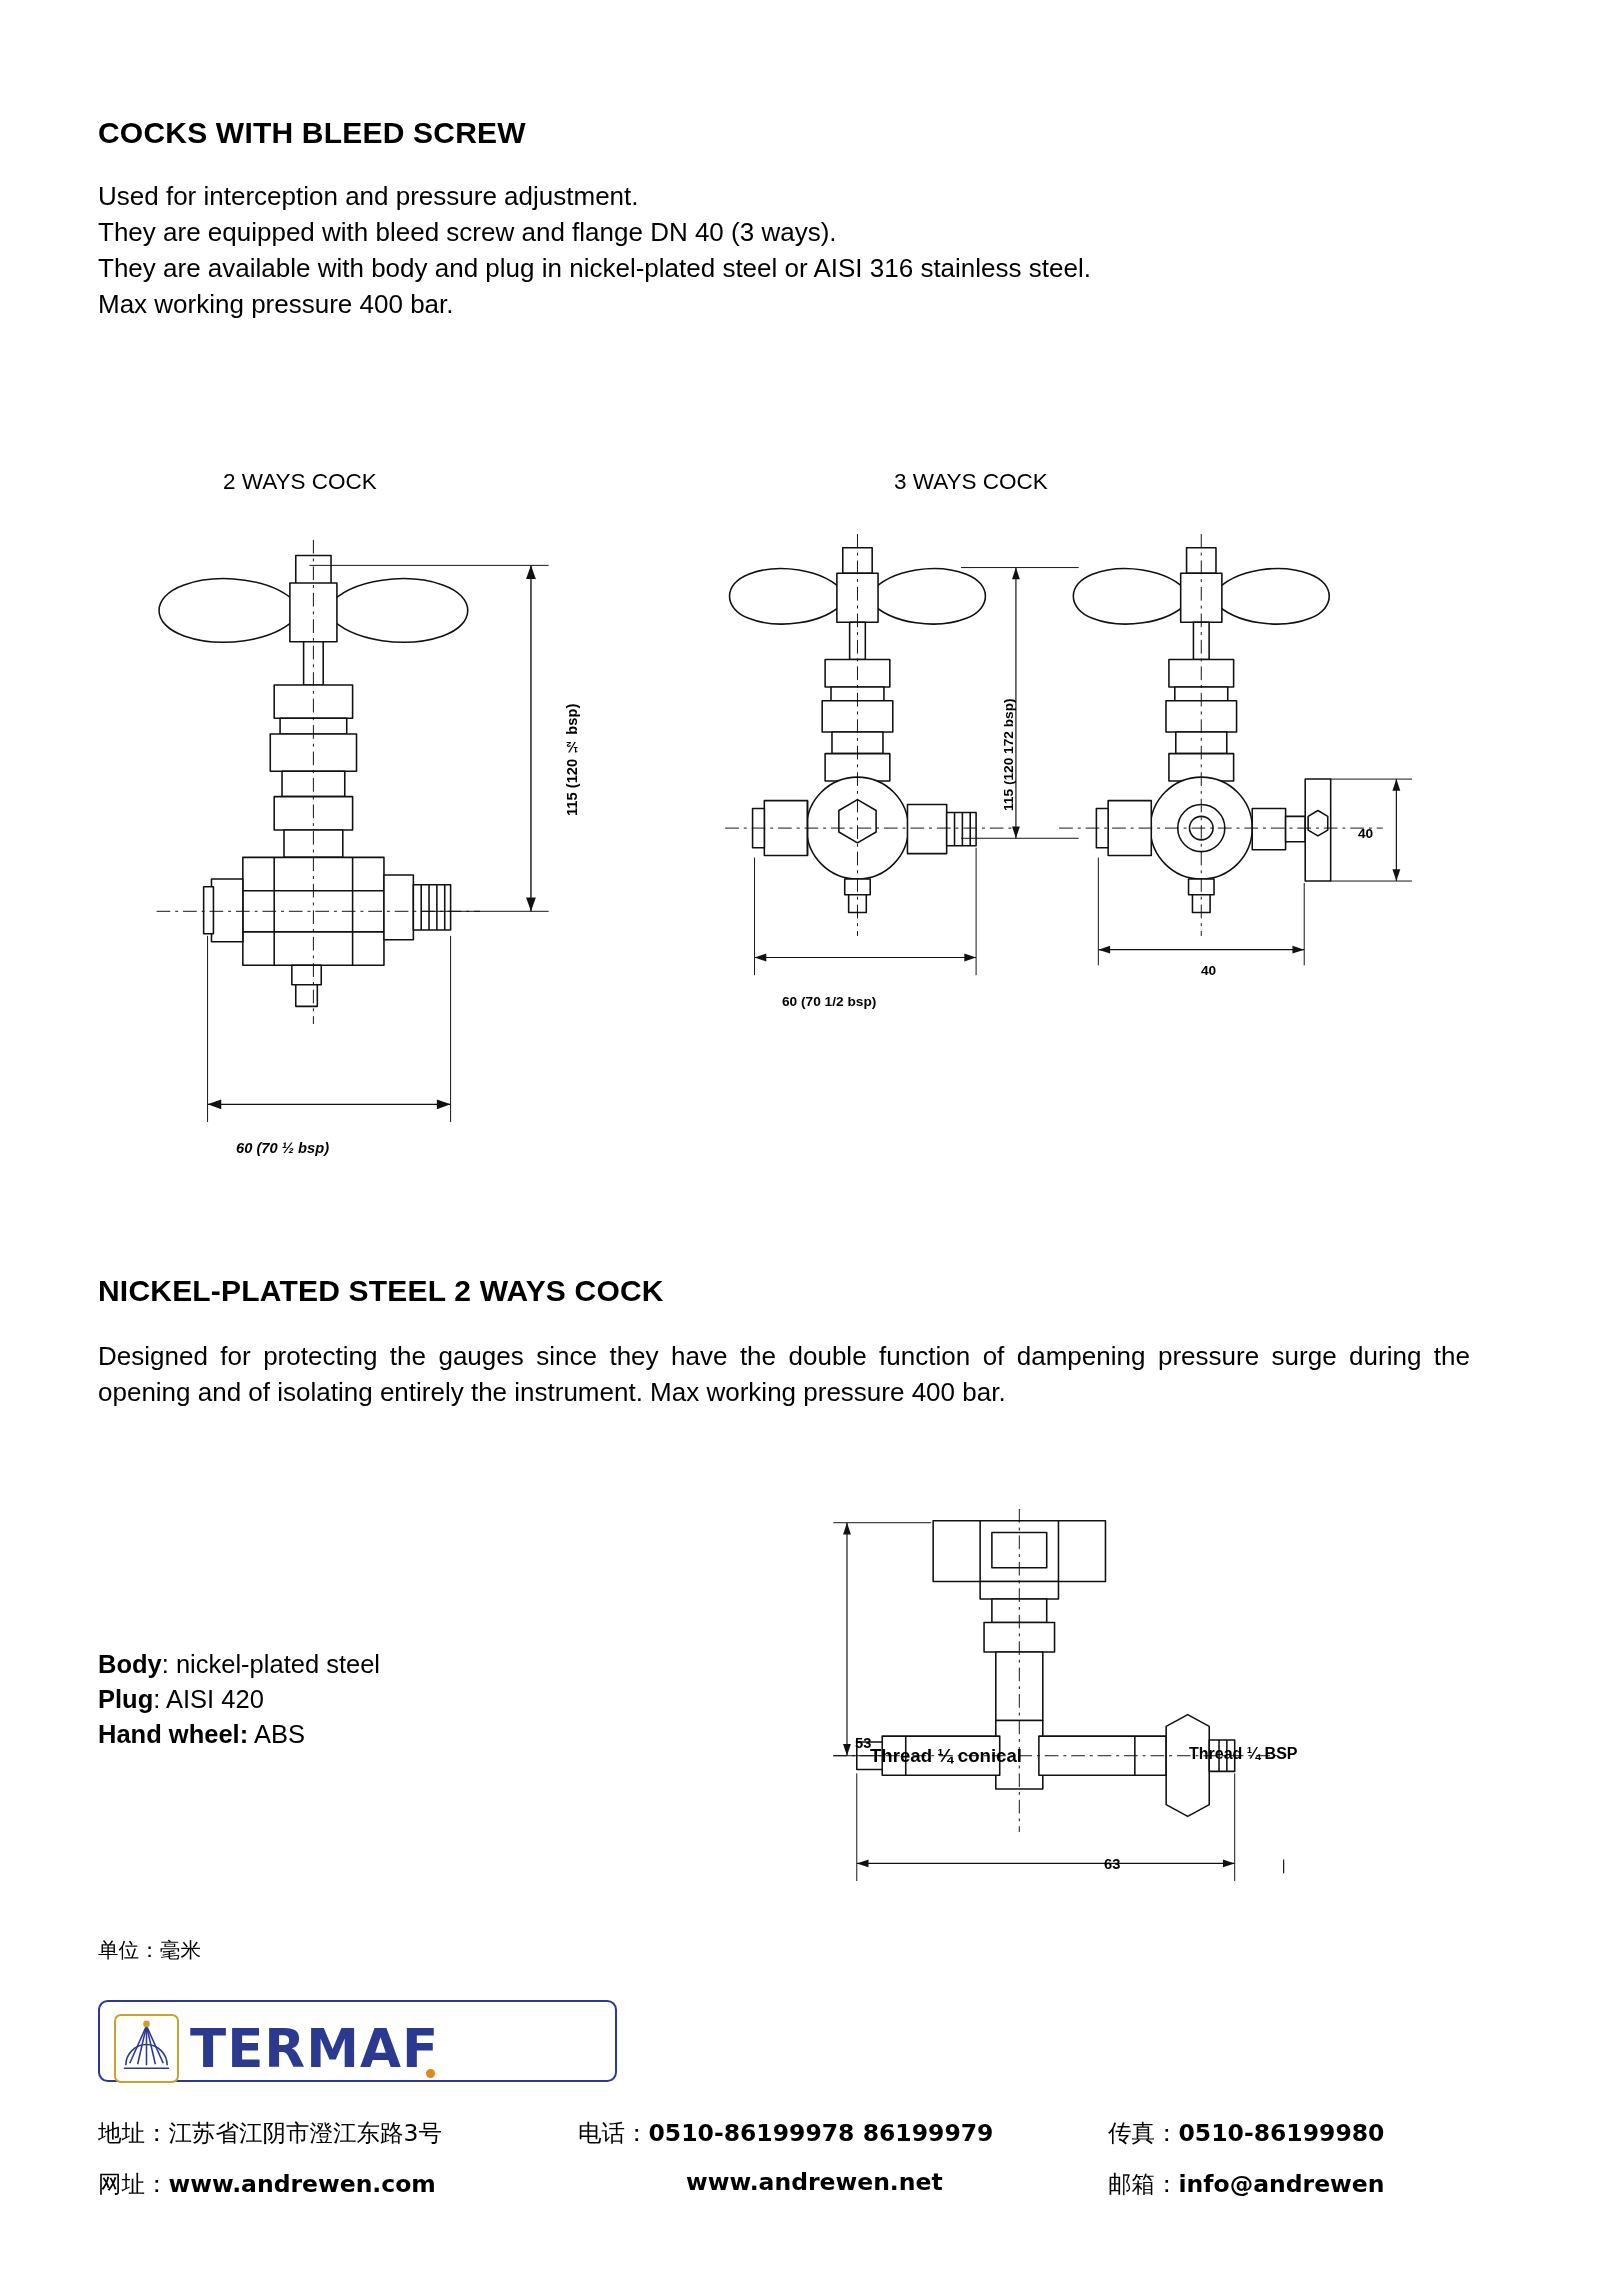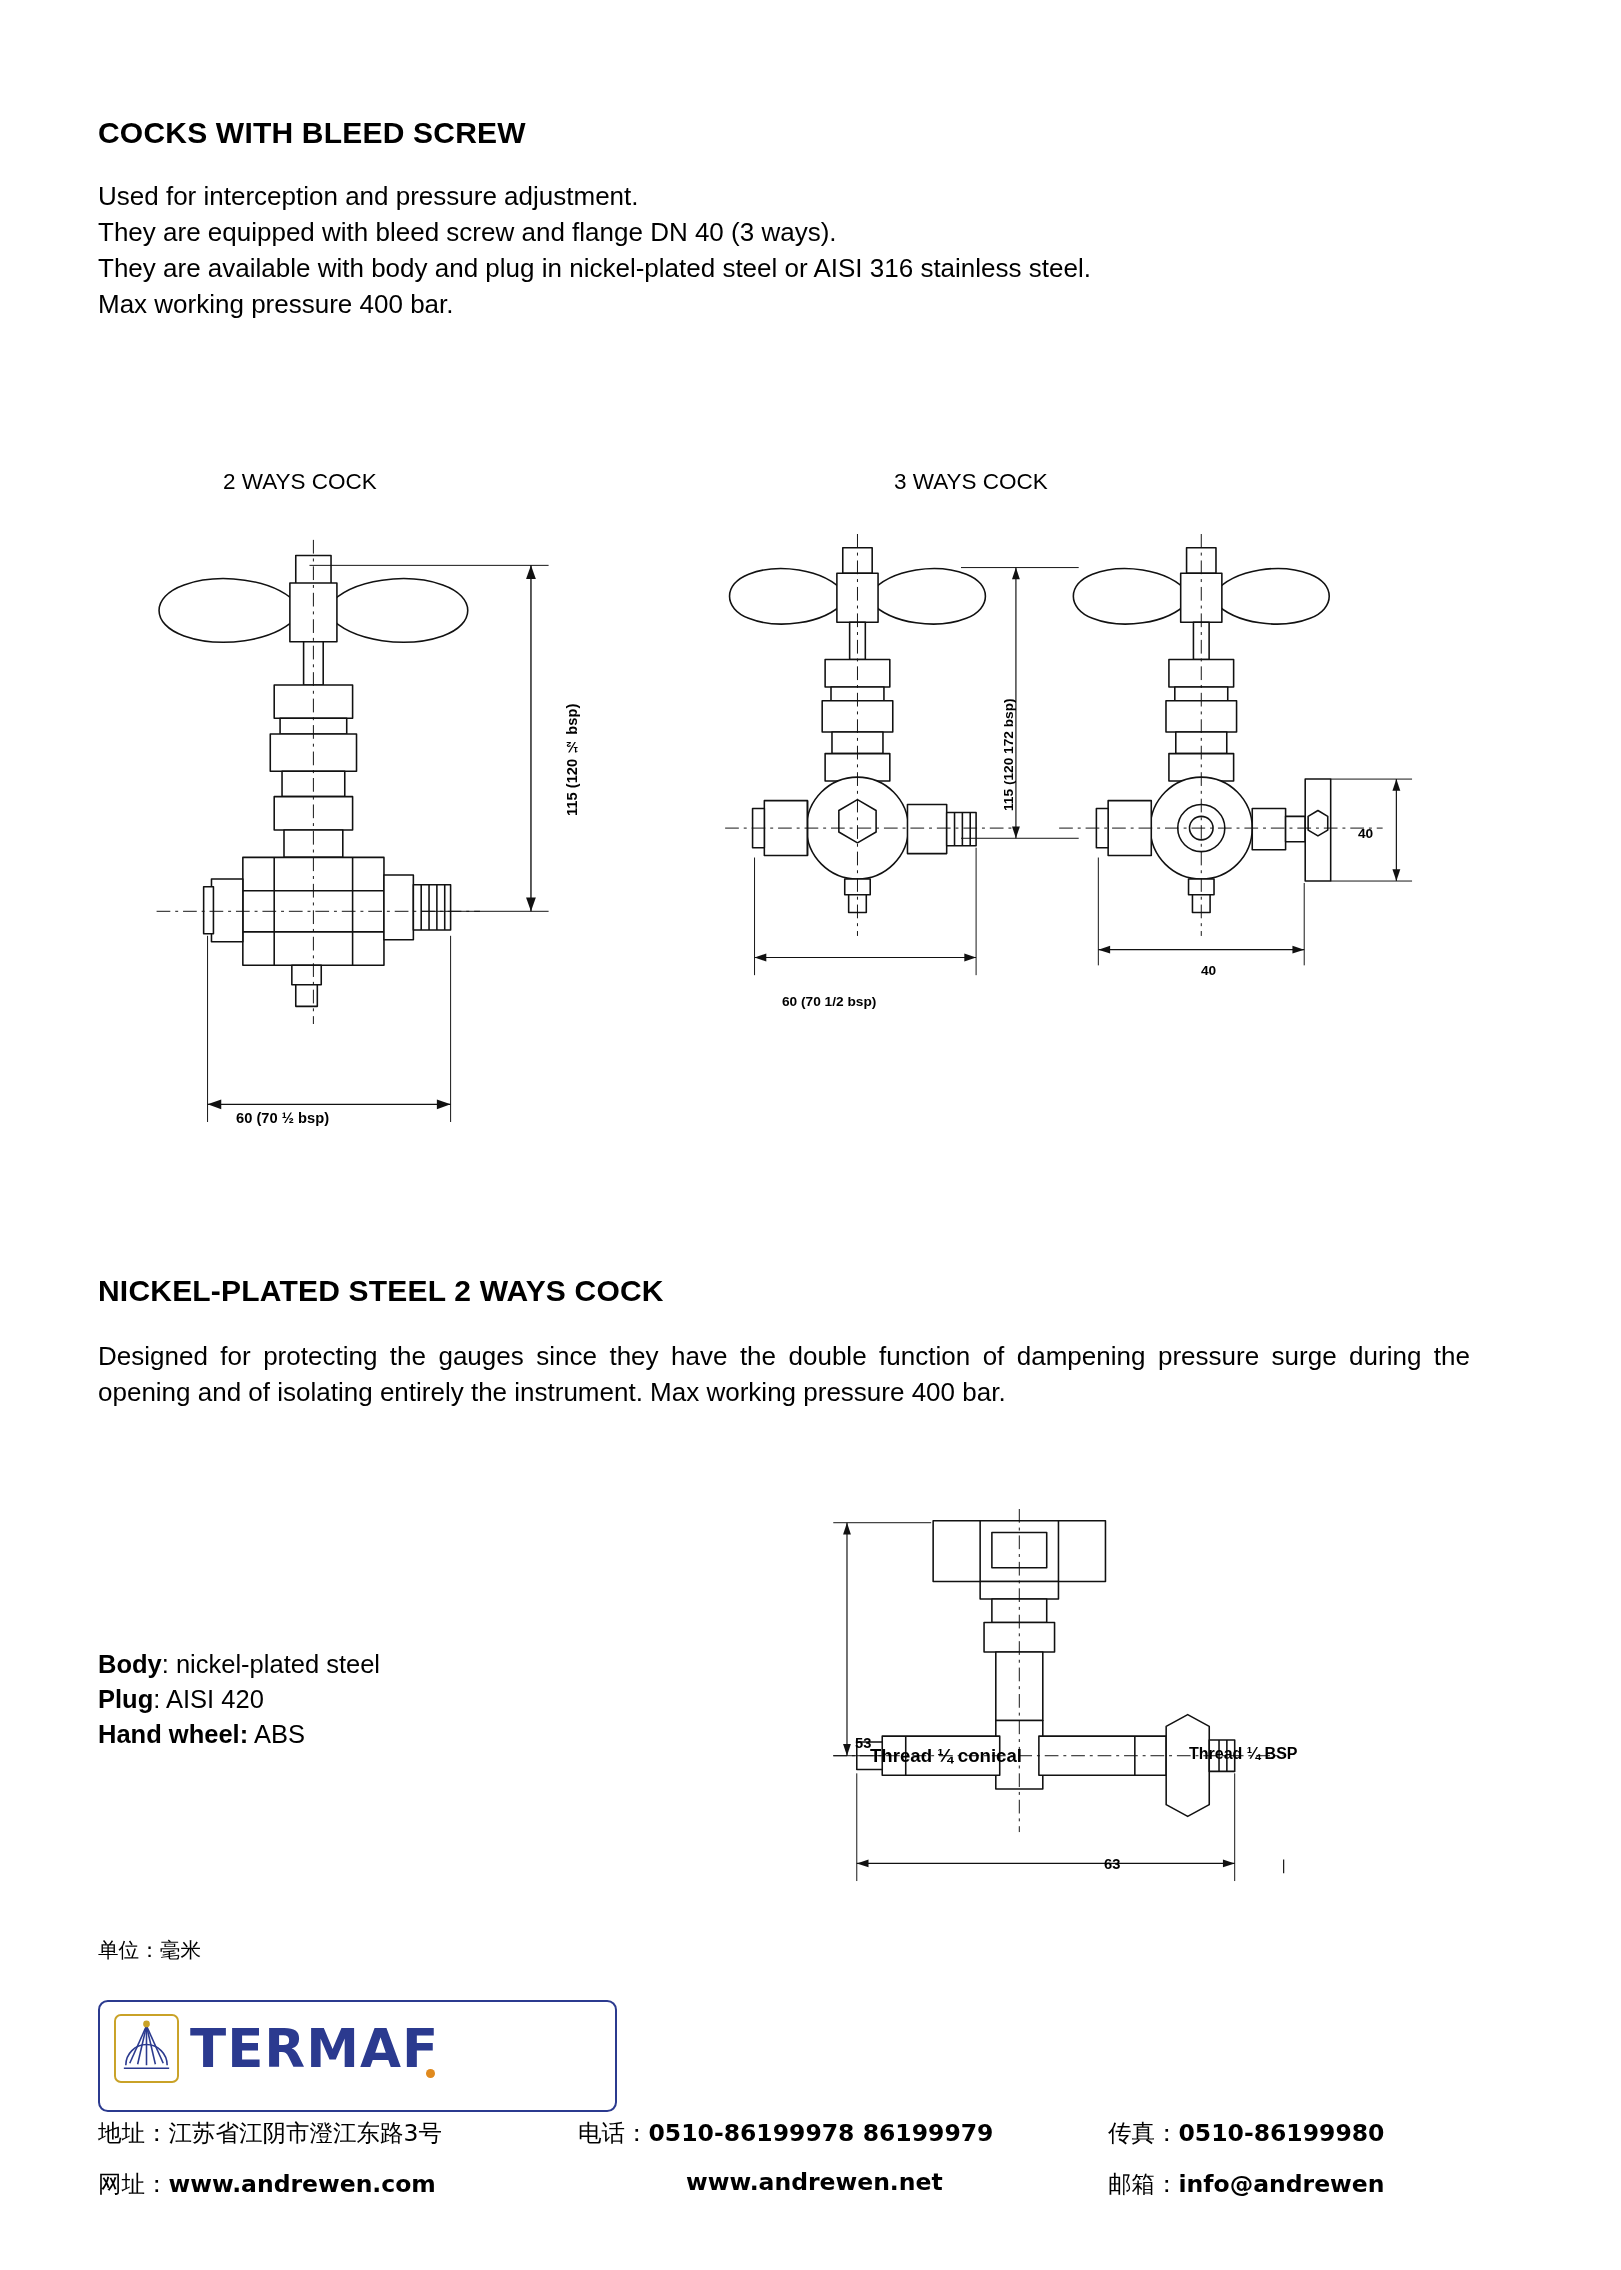--- a/index.html
+++ b/index.html
@@ -163,21 +163,21 @@
       <path d="M412,385 l-5,-14 l10,0 z" fill="#111"></path>
 
       <line x1="82" y1="410" x2="82" y2="600" stroke="#111" stroke-width="1"></line>
       <line x1="330" y1="410" x2="330" y2="600" stroke="#111" stroke-width="1"></line>
       <line x1="82" y1="582" x2="330" y2="582" stroke="#111" stroke-width="1.4"></line>
       <path d="M82,582 l14,-5 l0,10 z" fill="#111"></path>
       <path d="M330,582 l-14,-5 l0,10 z" fill="#111"></path>
     </svg>
 
     <div class="dim vert" style="left:564px; top:635px; height:181px;">115 (120 ½ bsp)</div>
-    <div class="dim" style="left:236px; top:1110px;">60 (70 ½ bsp)</div>
+    <div class="dim" style="left:236px; top:1140px;font-style:italic;">60 (70 ½ bsp)</div>
   </div>
 
   <div>
     <svg width="412" height="549" viewBox="0 0 420 560" style="position:absolute; left:725px; top:534px;">
       <g fill="#ffffff" stroke="#111111" stroke-width="1.6" stroke-linejoin="round">
         <path d="M122,60 C100,34 52,30 24,41 C-2,51 -2,76 24,86 C52,97 100,93 122,69 Z"></path>
         <path d="M148,60 C170,34 218,30 246,41 C272,51 272,76 246,86 C218,97 170,93 148,69 Z"></path>
         <rect x="120" y="14" width="30" height="26"></rect>
         <rect x="114" y="40" width="42" height="50"></rect>
         <rect x="127" y="90" width="16" height="38"></rect>
@@ -336,21 +336,21 @@
     </svg>
 
     <div class="dim" style="left:855px; top:1735px;">53</div>
     <div class="dim" style="left:1104px; top:1856px;">63</div>
     <div class="dim" style="left:870px; top:1745px; font-size:18.6px;">Thread ¼ conical</div>
     <div class="dim" style="left:1189px; top:1745px; font-size:16px;">Thread ¼ BSP</div>
   </div>
 
   <div class="unit-note" style="left:98px; top:1936px;">单位：毫米</div>
 
-  <div class="logo-box" style="left:98px; top:2000px; width:519px; height:112px;">
+  <div class="logo-box" style="left:98px; top:2000px; width:519px; height:82px;">
     <div style="position:absolute; left:13.7px; top:11.8px; width:65px; height:69px;">
       <svg width="65" height="69" viewBox="0 0 66 70">
         <rect x="1" y="1" width="64" height="68" rx="6" fill="#ffffff" stroke="#c9a227" stroke-width="2"></rect>
         <g stroke="#2b3a8f" stroke-width="1.6" fill="none">
           <path d="M33,10 L33,52"></path>
           <path d="M12,52 A21,21 0 0 1 54,52"></path>
           <path d="M33,12 L16,50"></path>
           <path d="M33,12 L50,50"></path>
           <path d="M33,12 L24,51"></path>
           <path d="M33,12 L42,51"></path>

